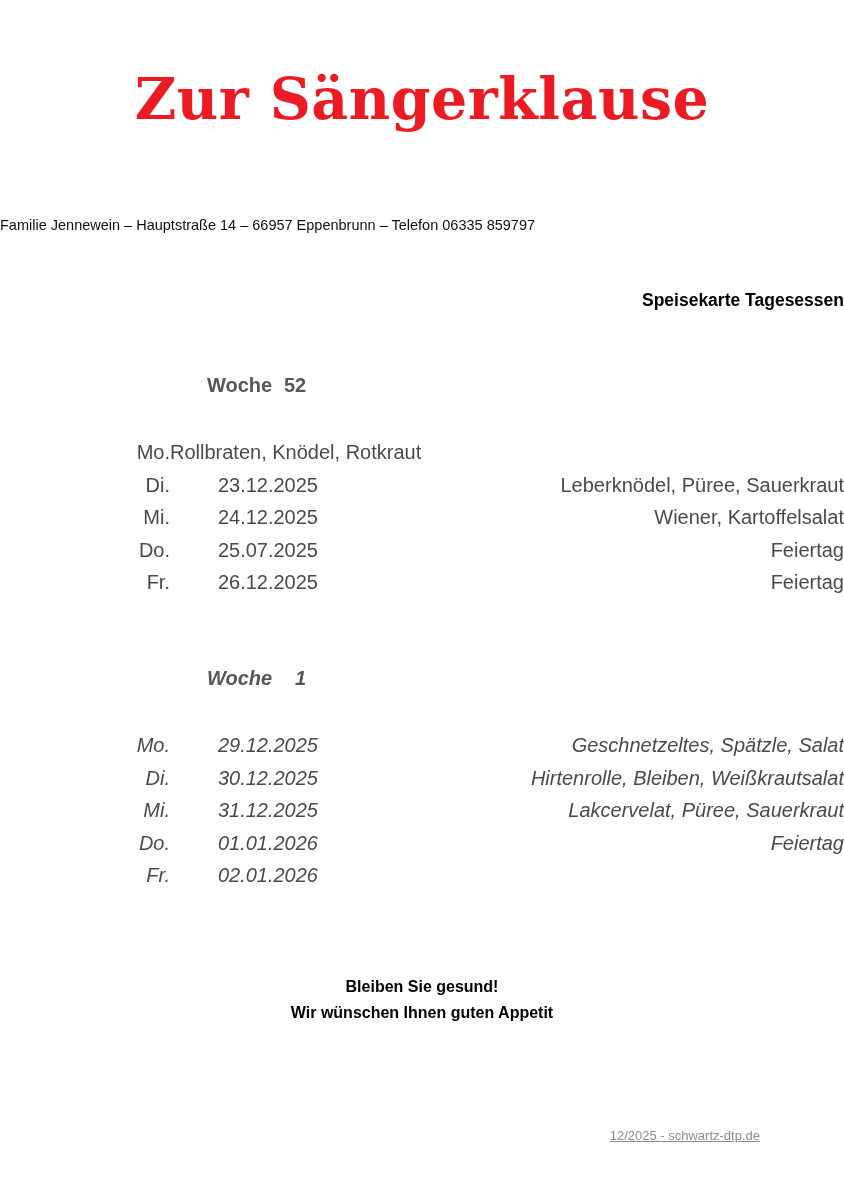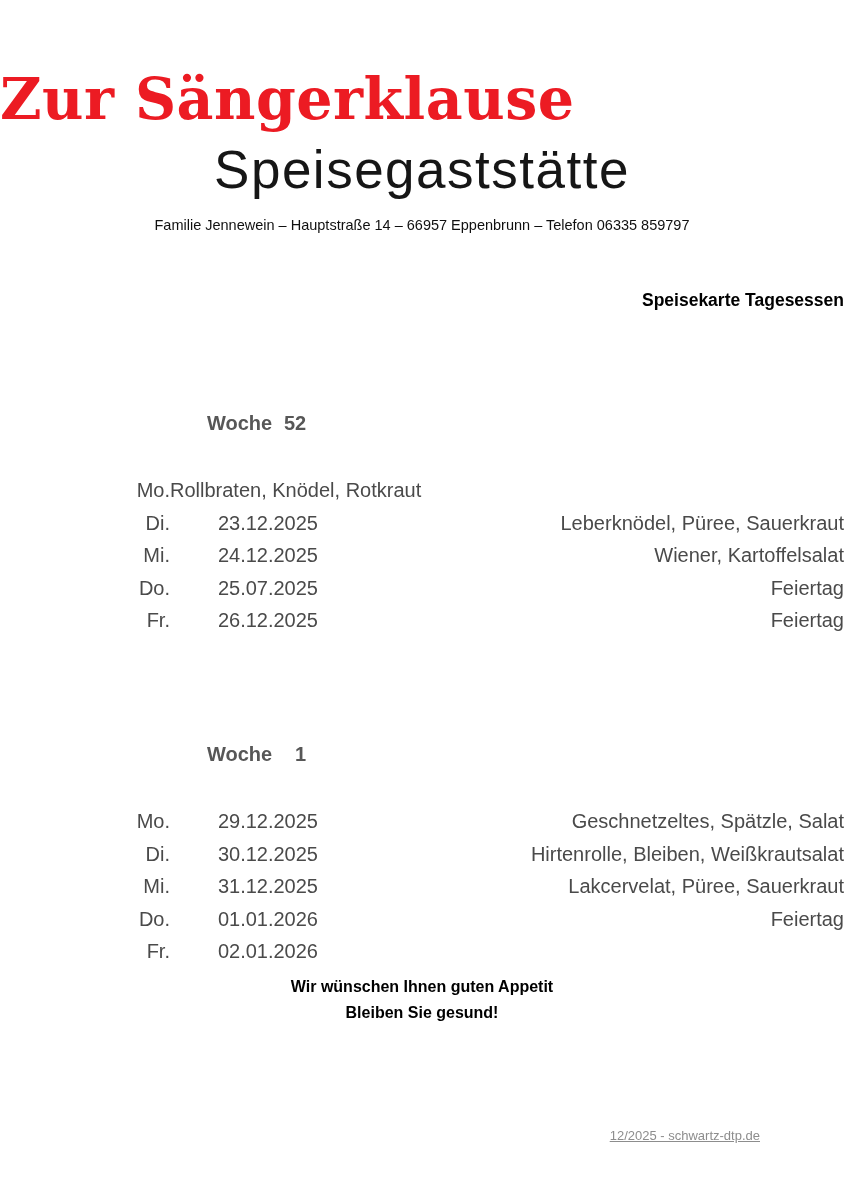--- a/index.html
+++ b/index.html
@@ -8,20 +8,21 @@
     position: relative;
     width: 844px;
     height: 1193px;
     background: #ffffff;
     font-family: "Liberation Sans", sans-serif;
     overflow: hidden;
   }
   .brand-title {
     position: absolute;
     top: 60px; left: 0; width: 100%;
+    text-align: center;
     font-family: "DejaVu Serif", serif;
     font-weight: bold;
     font-size: 57px;
     line-height: 78px;
     color: #EC1B23;
     letter-spacing: 0.5px;
     white-space: nowrap;
   }
   .brand-subtitle {
     position: absolute;
@@ -30,50 +31,49 @@
     font-size: 53px;
     line-height: 68px;
     font-weight: 400;
     color: #161616;
     letter-spacing: 1.5px;
     white-space: nowrap;
   }
   .address {
     position: absolute;
     top: 217px; left: 0; width: 100%;
-    text-align: center;
+    text-align: left;
     font-size: 14.5px;
     color: #101010;
     white-space: nowrap;
   }
   .menu-title {
     position: absolute;
     top: 290px; left: 0; width: 100%;
     text-align: right;
     font-size: 17.5px;
     font-weight: 700;
     color: #000000;
   }
   .weeks {
     position: absolute;
     top: 372px; left: 0; width: 100%;
   }
-  .week + .week { margin-top: 66px; }
+  .week + .week { margin-top: 66px; font-style: italic; }
   .week-header {
     padding-left: 207px;
     font-size: 20px;
     line-height: 26px;
     font-weight: 700;
     color: #575757;
   }
   .week-number {
     display: inline-block;
     min-width: 34px;
     text-align: right;
-    margin-top: 38px;
   }
   .week-rows { margin-top: 38px; text-align: right; }
   .week-row {
     display: grid;
     grid-template-columns: 65px 148px auto;
     padding-left: 105px;
     font-size: 20px;
     line-height: 32.6px;
     color: #4A4A4A;
     white-space: nowrap;
@@ -96,21 +96,20 @@
     text-decoration: underline;
   }
 </style>
 </head>
 <body>
 
 <div class="page">
 
   <h1 class="brand-title" style="margin:0;">Zur Sängerklause</h1>
 
-  <div class="brand-subtitle">Speisegaststätte</div>
 
   <div class="address">Familie Jennewein – Hauptstraße 14 – 66957 Eppenbrunn – Telefon 06335 859797</div>
 
   <div class="menu-title">Speisekarte Tagesessen</div>
 
   <div class="weeks" id="weeks">
       <section class="week">
         <div class="week-header"><span>Woche</span><span class="week-number">52</span></div>
         <div class="week-rows">
           <div class="week-row">
@@ -164,19 +163,19 @@
           </div>
           <div class="week-row">
             <span>Fr.</span>
             <span>02.01.2026</span>
           </div>
         </div>
       </section>
     </div>
 
   <div class="closing">
+    <div>Bleiben Sie gesund!</div>
     <div>Wir wünschen Ihnen guten Appetit</div>
-    <div>Bleiben Sie gesund!</div>
   </div>
 
   <div class="credit">12/2025 - schwartz-dtp.de</div>
 
 </div>
 
 </body></html>

